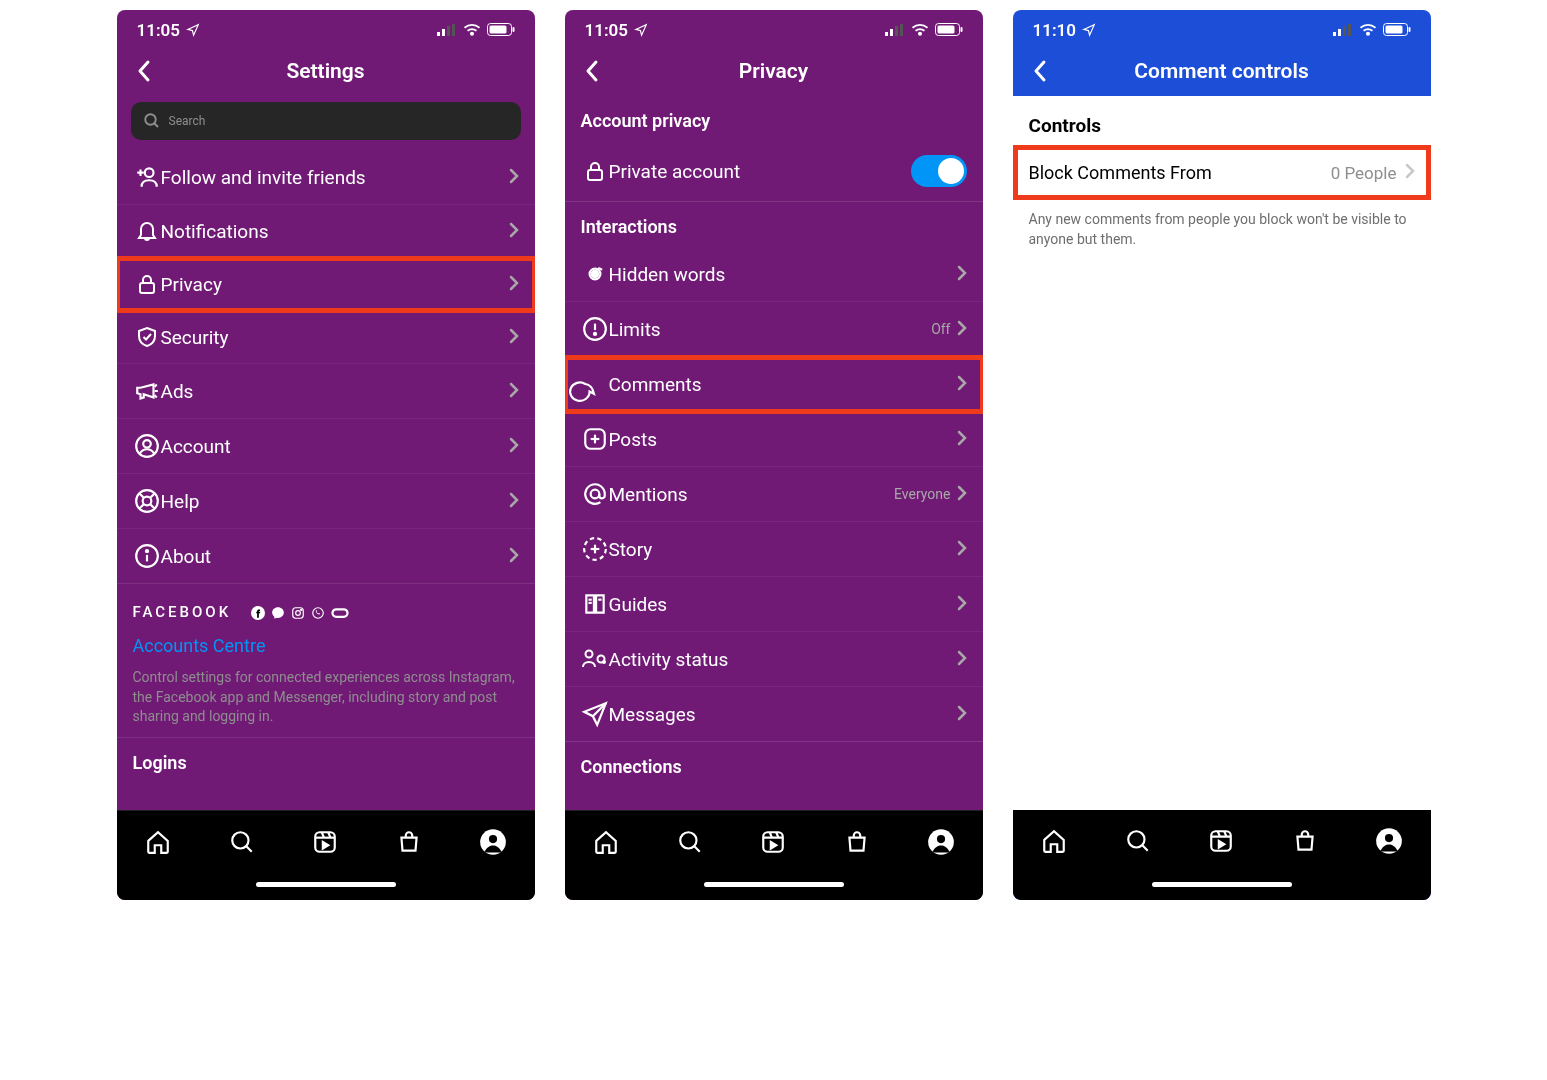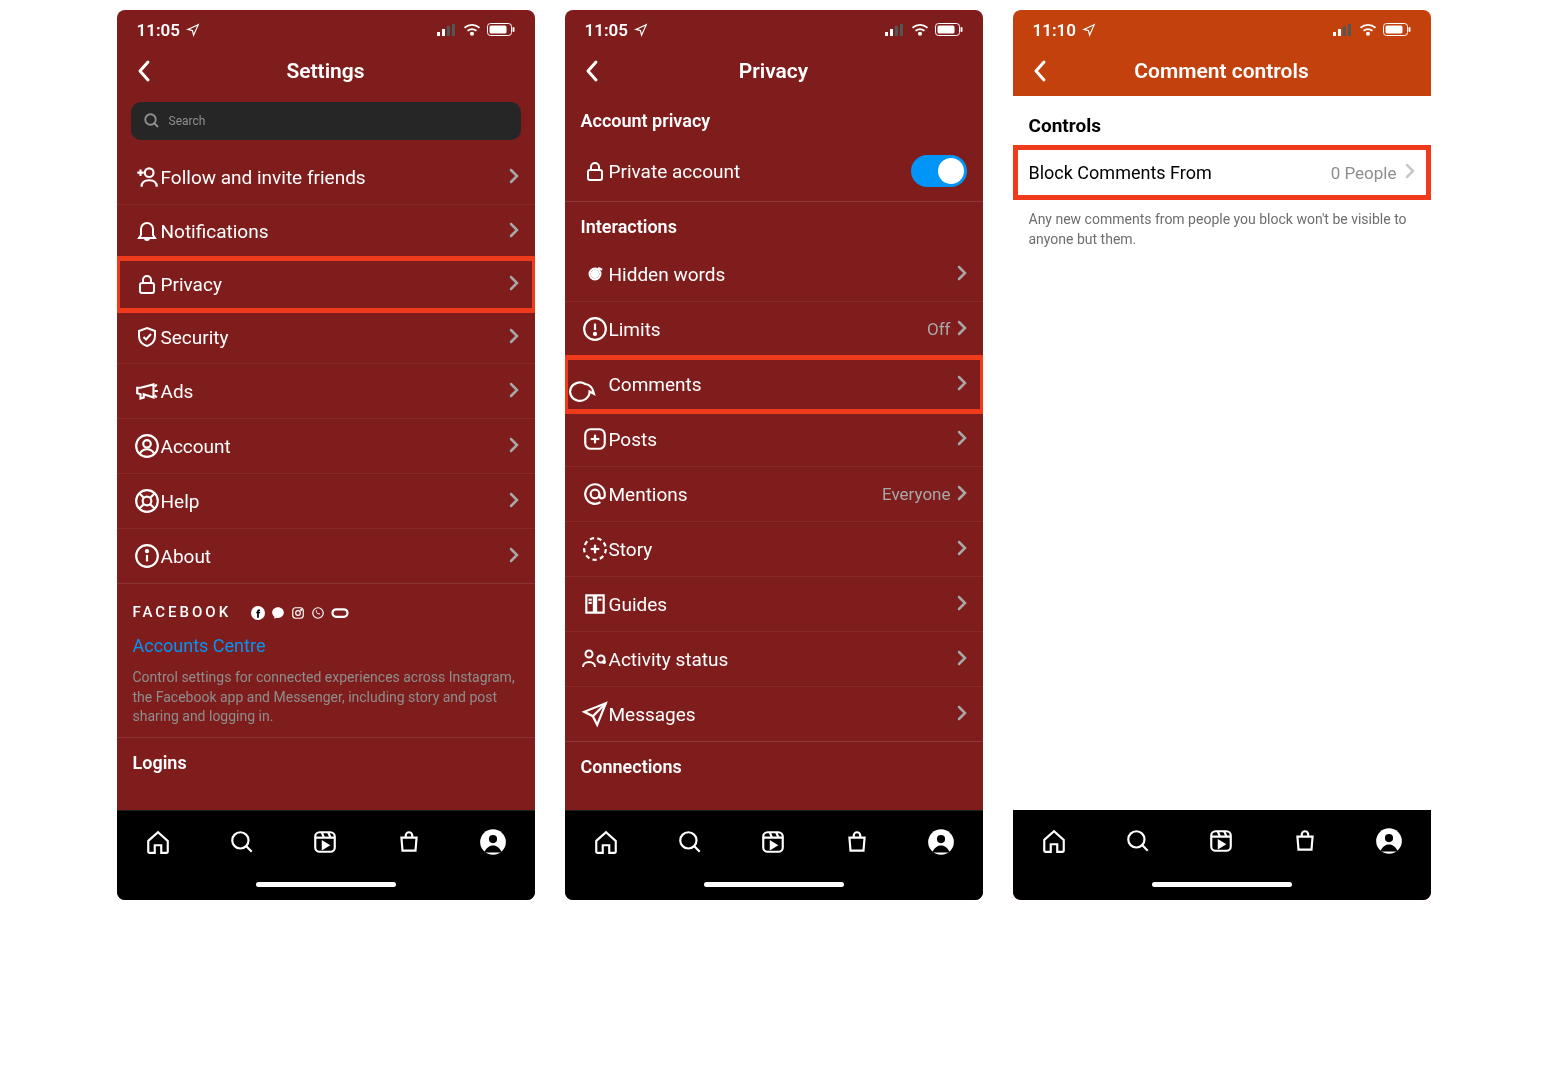--- a/index.html
+++ b/index.html
@@ -8,21 +8,21 @@
     font-family: -apple-system, BlinkMacSystemFont, "Segoe UI", Roboto, Helvetica, Arial, sans-serif;
     display: flex;
     gap: 30px;
     padding: 10px;
     justify-content: center;
     align-items: flex-start;
   }
   .phone {
     width: 418px;
     height: 890px;
-    background: #7f1d1d;
+    background: #701a75;
     border-radius: 8px;
     display: flex;
     flex-direction: column;
     overflow: hidden;
     position: relative;
     color: #fff;
   }
   .phone.light { background: #fff; color: #000; }
 
   
@@ -81,21 +81,21 @@
     display: flex;
     align-items: center;
     padding: 14px 16px;
     font-size: 19px;
     border-bottom: 1px solid rgba(255,255,255,0.06);
     cursor: pointer;
     position: relative;
   }
   .row .icon-slot { width: 28px; display:flex; align-items:center; justify-content:center; flex-shrink:0;}
   .row .label { flex: 1; }
-  .row .detail { color: #a8a8a8; font-size: 17px; margin-right: 6px; }
+  .row .detail { color: #a8a8a8; font-size: 14px; margin-right: 6px; }
   .row .chev { color: #a8a8a8; flex-shrink:0; }
 
   
   .toggle {
     width: 56px; height: 32px; border-radius: 16px;
     background: #0095f6;
     position: relative;
     flex-shrink: 0;
   }
   .toggle::after {
@@ -612,21 +612,21 @@
           <circle cx="12" cy="9.5" r="3.5" fill="#000"></circle>
           <path d="M5 20c1.5-3.5 4.5-5 7-5s5.5 1.5 7 5v1H5v-1z" fill="#000"></path>
         </svg>
       </div>
   </div>
   <div class="home-indicator">
       <div class="bar"></div>
     </div>
 </div>
 
-<div class="phone light" style="background:#c2410c;">
+<div class="phone light" style="background:#1d4ed8;">
   <div class="status-bar" style="color:#fff;">
     <div class="status-left">
       <span>11:10</span>
       <svg width="14" height="14" viewBox="0 0 24 24" fill="none" stroke="#fff" stroke-width="2">
           <path d="M3 11l18-8-8 18-2-8-8-2z"></path>
         </svg>
     </div>
     <div class="status-right">
       <svg width="20" height="12">
           <rect x="0" y="8" width="3" height="4" fill="#fff"></rect>

